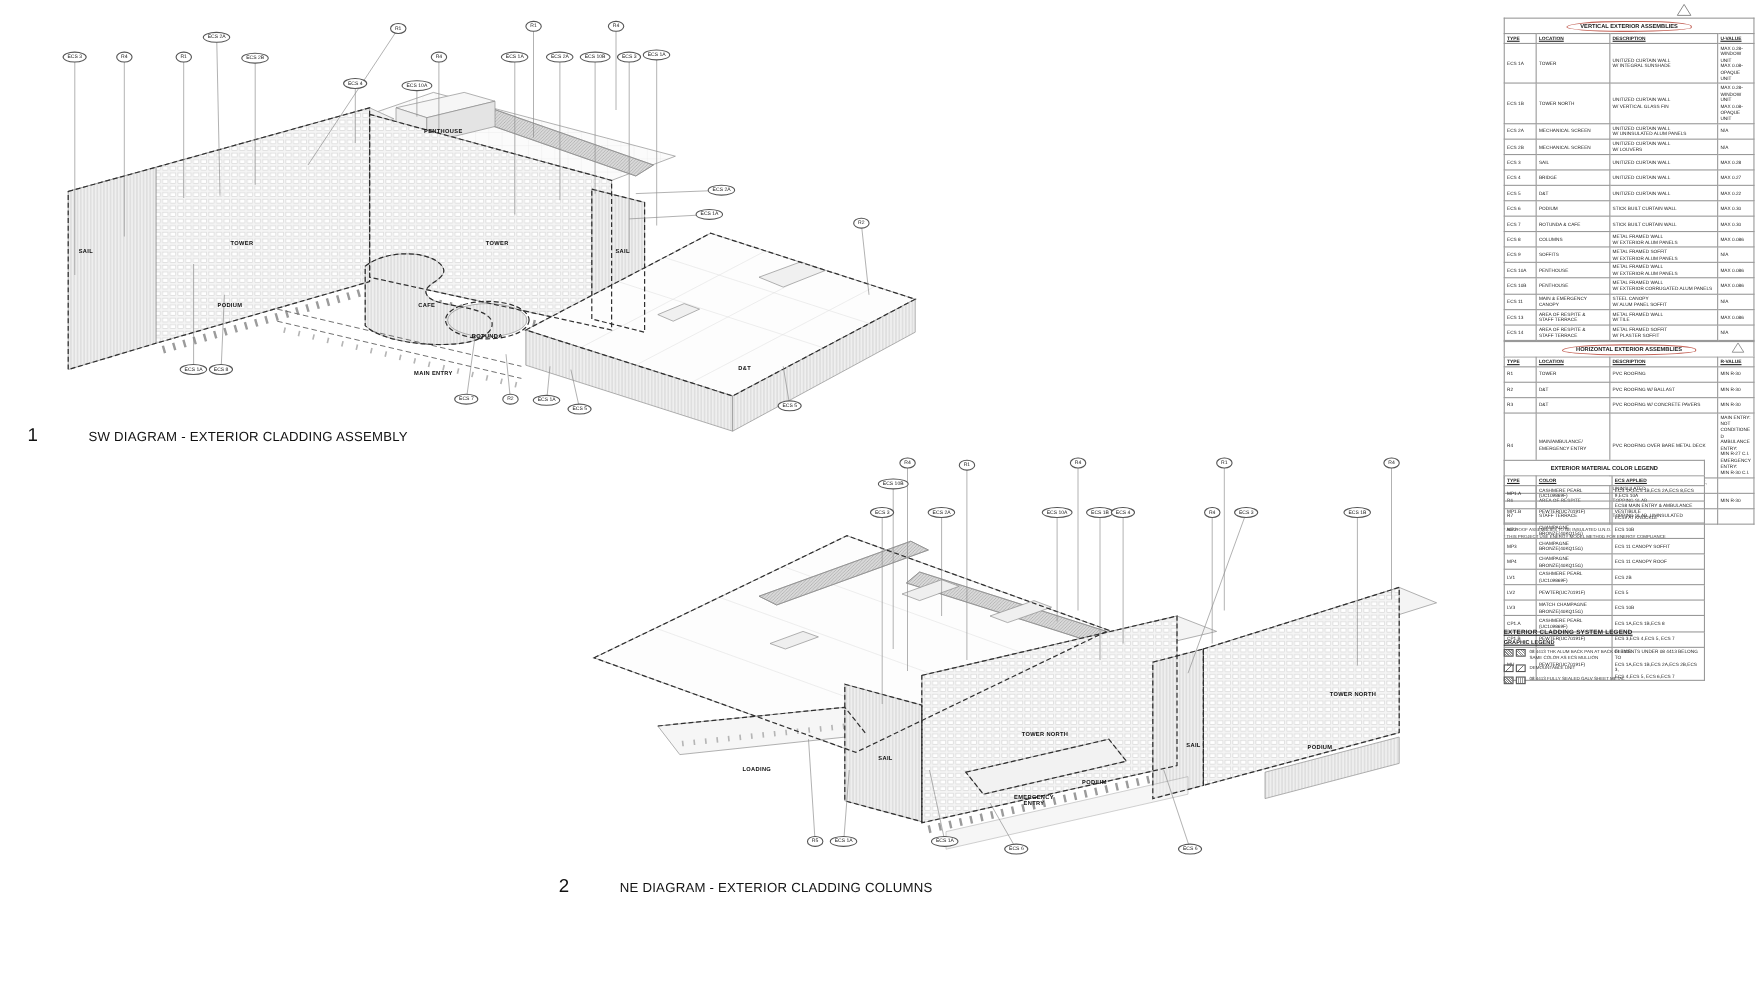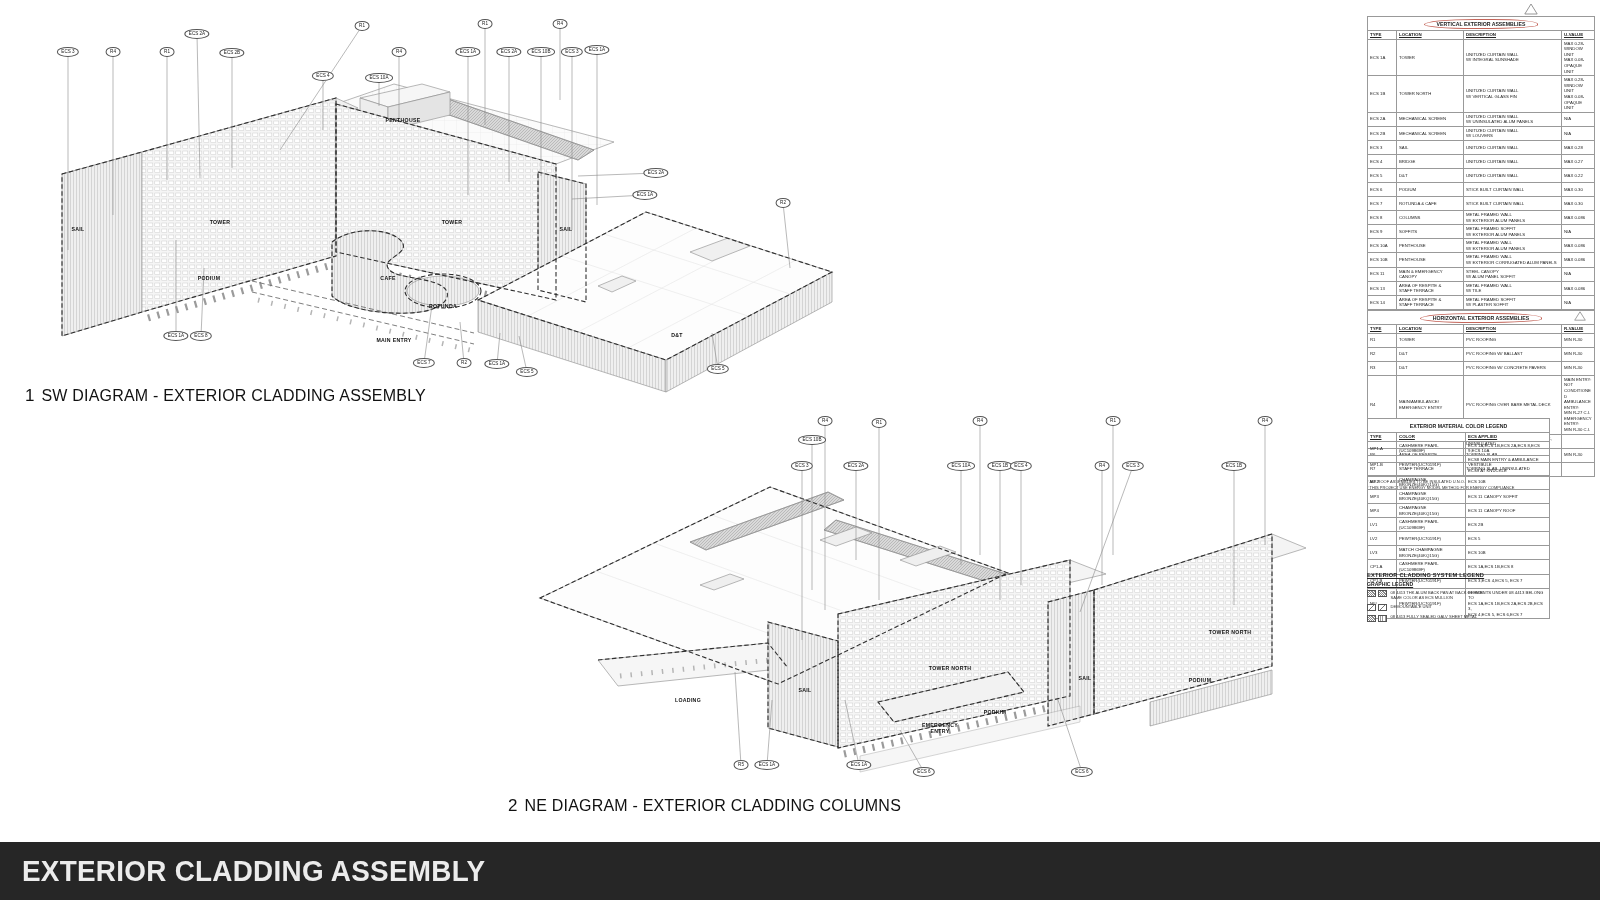--- a/index.html
+++ b/index.html
@@ -8,21 +8,21 @@
   #art,#leaders{position:absolute;left:0;top:0;pointer-events:none;}
   #leaders{z-index:1;}
   #leaders line{stroke:#8a8a8a;stroke-width:0.6;}
   .bubble{position:absolute;transform:translate(-50%,-50%);background:#fff;border:0.7px solid #555;
           border-radius:50%;font-size:4.6px;line-height:1;padding:1.8px 3.5px;color:#222;
           white-space:nowrap;z-index:3;}
   .dlabel{position:absolute;transform:translate(-50%,-50%);font-size:5.2px;font-weight:bold;color:#111;
           letter-spacing:.3px;white-space:pre-line;text-align:center;z-index:2;}
   .dg-title{position:absolute;display:flex;align-items:baseline;gap:7px;color:#111;z-index:2;}
   .dg-num{font-size:17px;font-weight:400;}
-  .dg-text{font-size:16px;letter-spacing:.2px;}
+  .dg-text{font-size:12px;letter-spacing:.2px;margin-left:39px;}
   .panel{position:absolute;left:1367px;color:#222;z-index:2;}
   #p-vh{top:16px;width:228px;}
   #p-color{top:418px;width:183px;}
   #p-system{top:572px;width:180px;}
   table{width:100%;border-collapse:collapse;table-layout:fixed;}
   td,th{border:0.5px solid #999;font-size:4.3px;line-height:1.3;padding:1px 2px;vertical-align:middle;
         white-space:pre-line;word-wrap:break-word;color:#222;}
   th{text-align:left;text-decoration:underline;font-weight:bold;font-size:4.4px;background:#fff;}
   td{height:11px;}
   #vt th:nth-child(1),#vt td:nth-child(1),#ht th:nth-child(1),#ht td:nth-child(1){width:24px;}
@@ -496,23 +496,20 @@
     <div class="legend-h1">EXTERIOR CLADDING SYSTEM LEGEND</div>
     <div class="legend-h2">GRAPHIC LEGEND</div>
     <div id="glegend">
         <div class="legend-item"><span class="sym sym-a"><i></i><i></i></span><span>08 4413 THK ALUM BACK PAN AT BACK OF ECS.
 SAME COLOR AS ECS MULLION</span></div>
         <div class="legend-item"><span class="sym sym-b"><i></i><i></i></span><span>DEMOUNTABLE UNIT</span></div>
         <div class="legend-item"><span class="sym sym-c"><i></i><i></i></span><span>08 4413 FULLY SEALED GALV SHEET METAL</span></div>
       </div>
   </div>
 
-  <div id="bar">
-    <span>EXTERIOR CLADDING ASSEMBLY</span>
-  </div>
 
 <div class="bubble" style="left: 68px; top: 52px;">ECS 3</div>
     <div class="bubble" style="left: 113px; top: 52px;">R4</div>
     <div class="bubble" style="left: 167px; top: 52px;">R1</div>
     <div class="bubble" style="left: 197px; top: 34px;">ECS 2A</div>
     <div class="bubble" style="left: 232px; top: 53px;">ECS 2B</div>
     <div class="bubble" style="left: 362px; top: 26px;">R1</div>
     <div class="bubble" style="left: 399px; top: 52px;">R4</div>
     <div class="bubble" style="left: 323px; top: 76px;">ECS 4</div>
     <div class="bubble" style="left: 379px; top: 78px;">ECS 10A</div>

